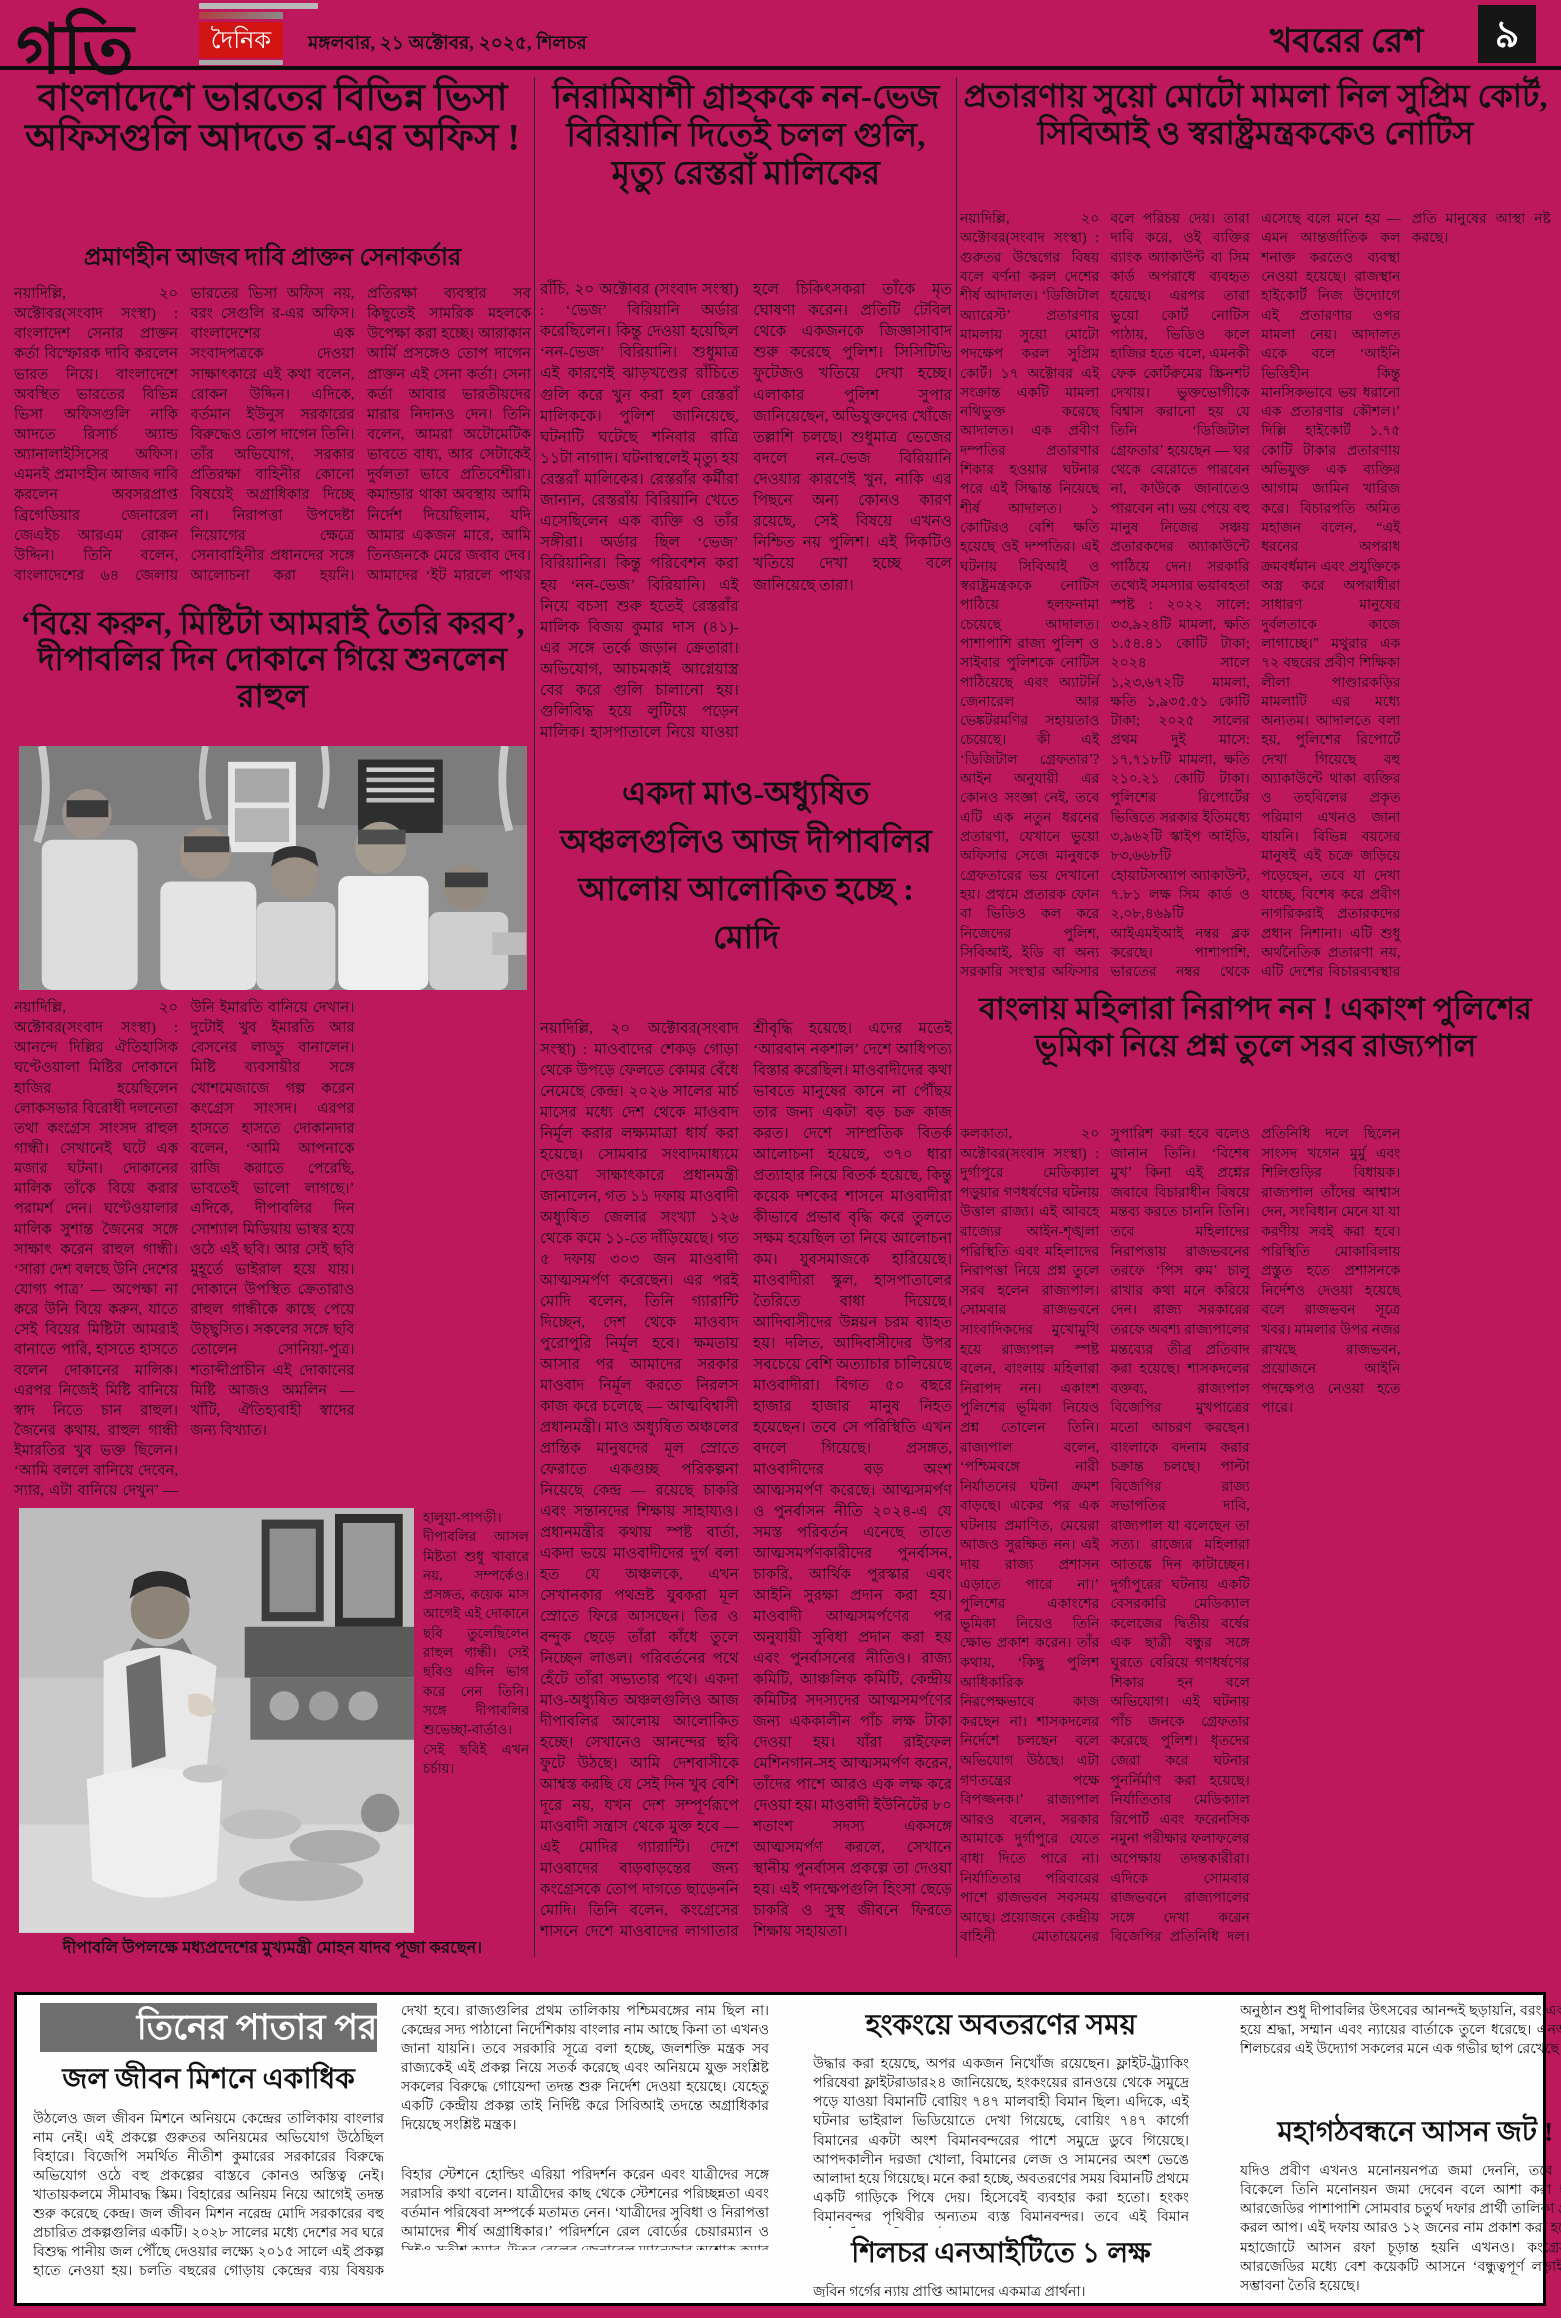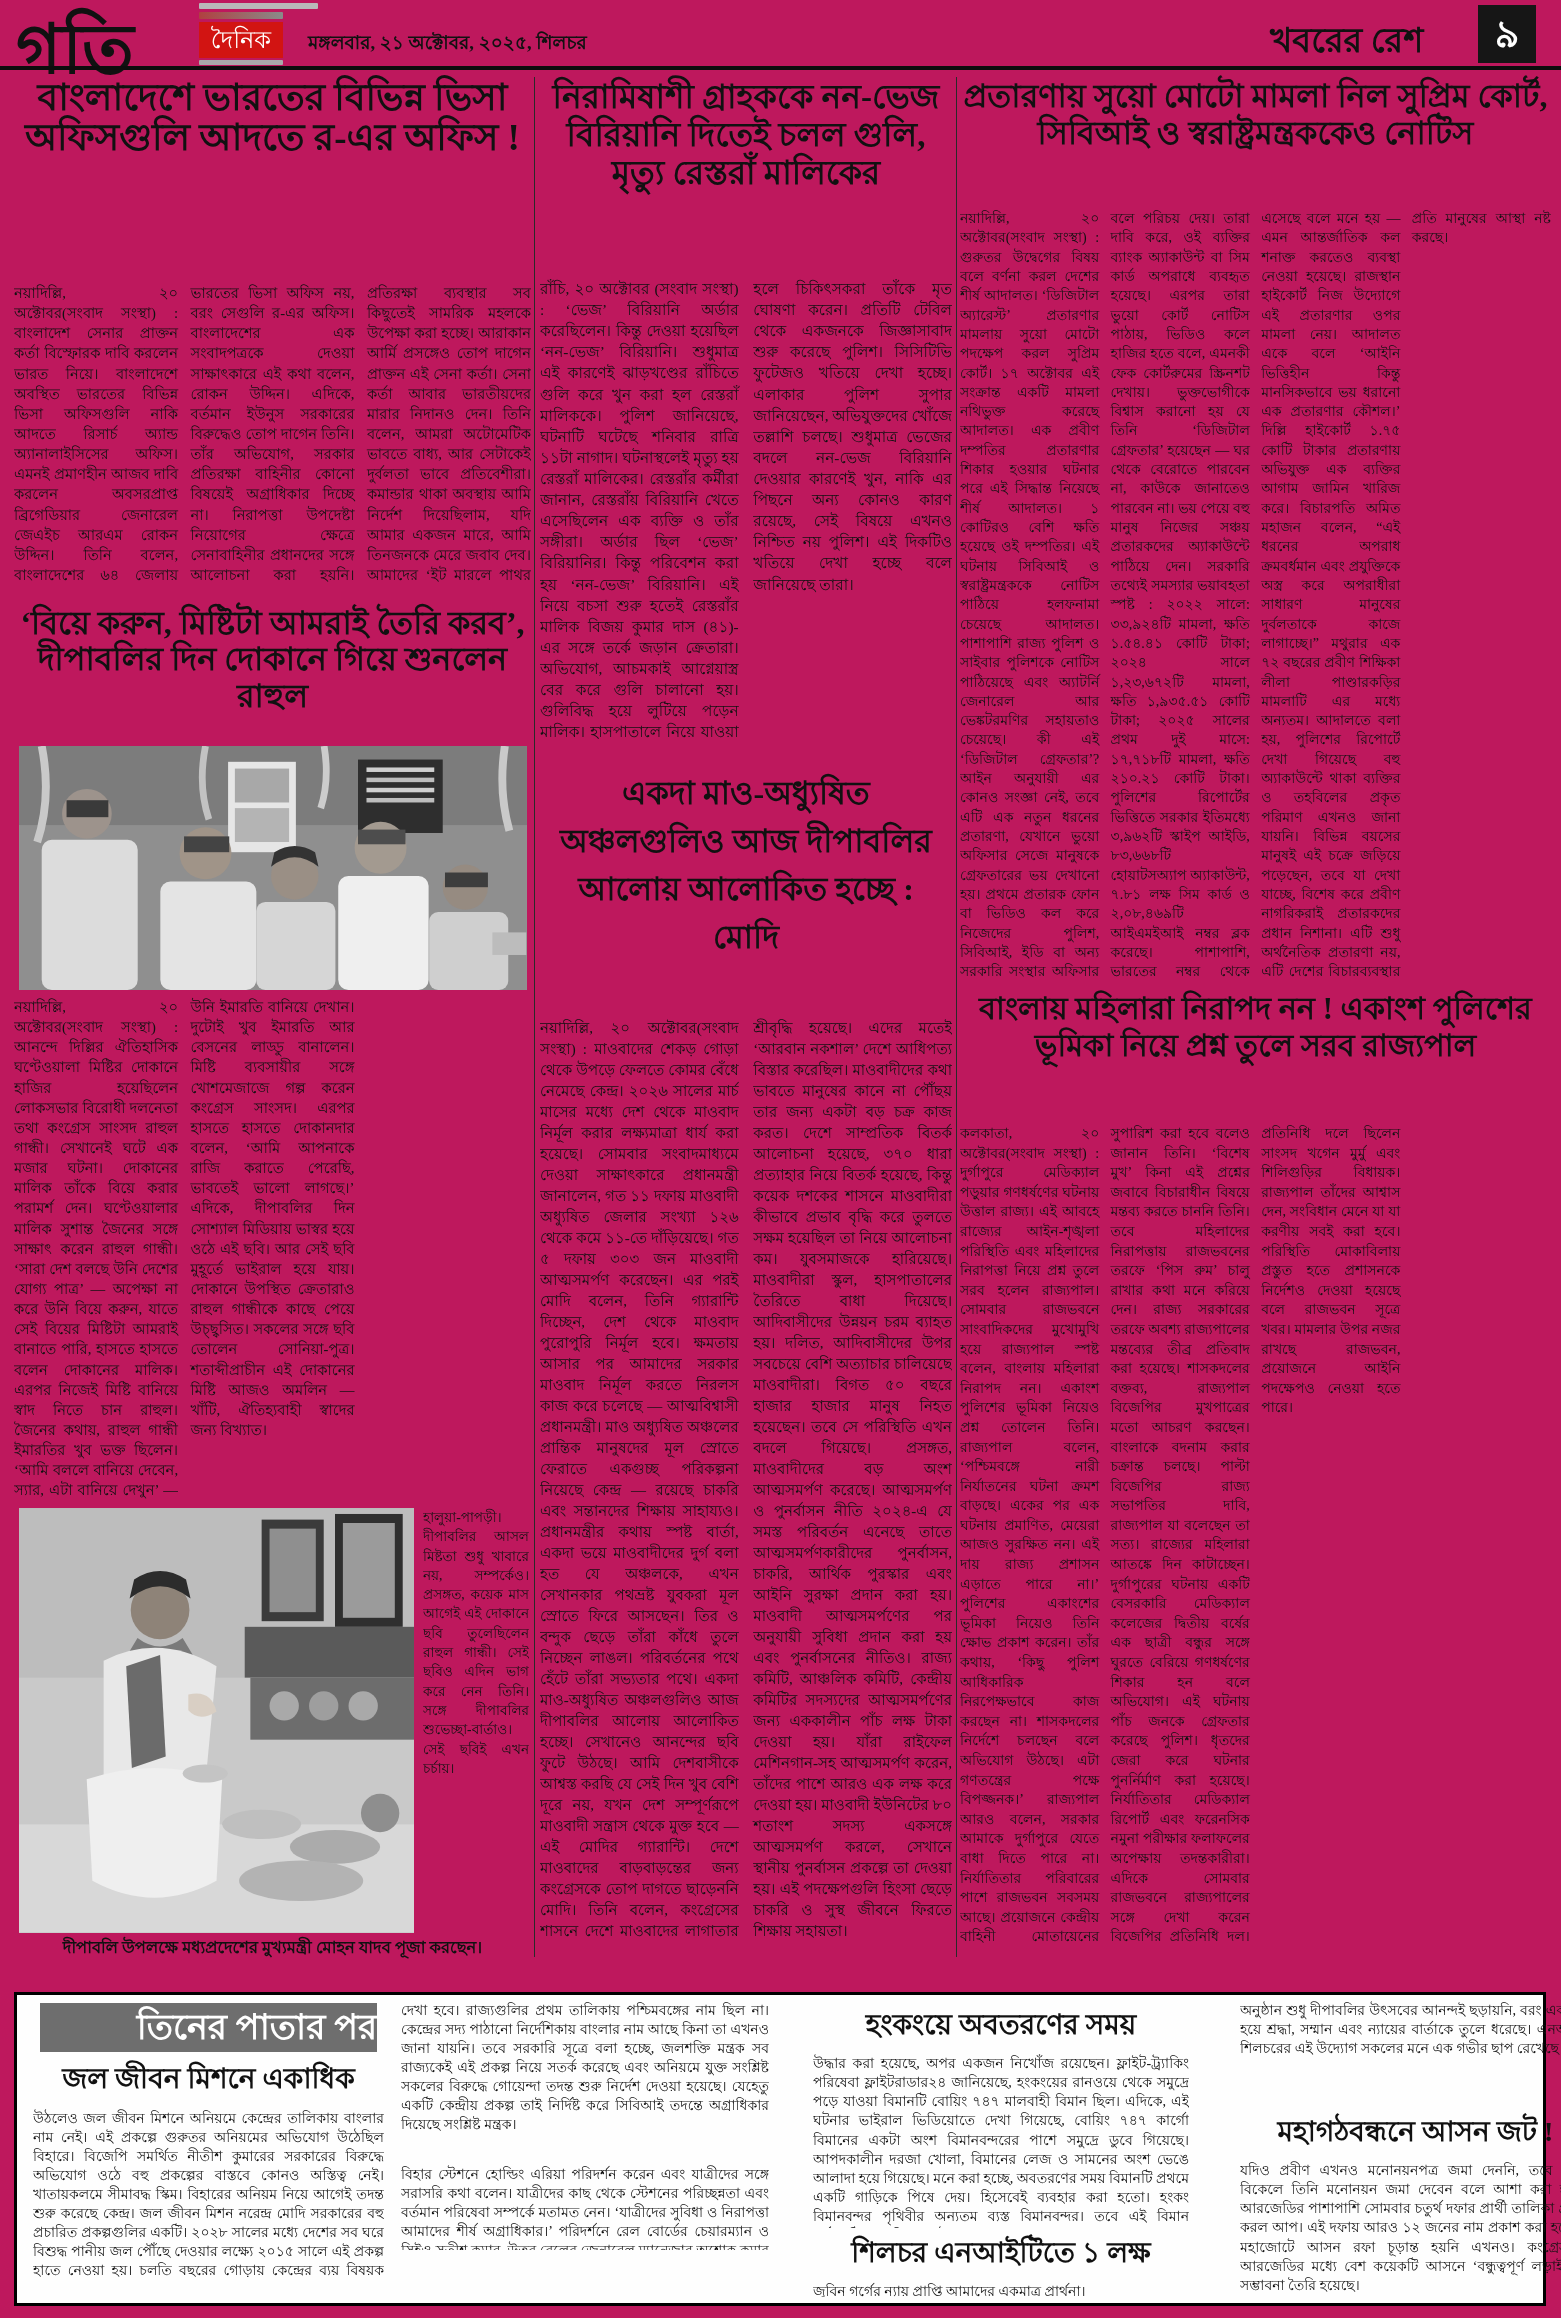--- a/index.html
+++ b/index.html
@@ -79,20 +79,21 @@
   <div class="fineprint fp2"></div>
   <div class="dateline">মঙ্গলবার, ২১ অক্টোবর, ২০২৫, শিলচর</div>
   <div class="section-name">খবরের রেশ</div>
   <div class="page-number">৯</div>
   <div class="masthead-rule"></div>
   <div class="vrule vr1"></div>
   <div class="vrule vr2"></div>
 
   <section class="mod mod-left">
     <h1 class="hl hl-a">বাংলাদেশে ভারতের বিভিন্ন ভিসা অফিসগুলি আদতে র-এর অফিস !</h1>
+    <h2 class="sub-a">প্রমাণহীন আজব দাবি প্রাক্তন সেনাকর্তার</h2>
     <div class="body body-a">নয়াদিল্লি, ২০ অক্টোবর(সংবাদ সংস্থা) : বাংলাদেশ সেনার প্রাক্তন কর্তা বিস্ফোরক দাবি করলেন ভারত নিয়ে। বাংলাদেশে অবস্থিত ভারতের বিভিন্ন ভিসা অফিসগুলি নাকি আদতে রিসার্চ অ্যান্ড অ্যানালাইসিসের অফিস। এমনই প্রমাণহীন আজব দাবি করলেন অবসরপ্রাপ্ত ব্রিগেডিয়ার জেনারেল জেএইচ আরএম রোকন উদ্দিন। তিনি বলেন, বাংলাদেশের ৬৪ জেলায় ভারতের ভিসা অফিস নয়, বরং সেগুলি র-এর অফিস। বাংলাদেশের এক সংবাদপত্রকে দেওয়া সাক্ষাৎকারে এই কথা বলেন, রোকন উদ্দিন। এদিকে, বর্তমান ইউনুস সরকারের বিরুদ্ধেও তোপ দাগেন তিনি। তাঁর অভিযোগ, সরকার প্রতিরক্ষা বাহিনীর কোনো বিষয়েই অগ্রাধিকার দিচ্ছে না। নিরাপত্তা উপদেষ্টা নিয়োগের ক্ষেত্রে সেনাবাহিনীর প্রধানদের সঙ্গে আলোচনা করা হয়নি। প্রতিরক্ষা ব্যবস্থার সব কিছুতেই সামরিক মহলকে উপেক্ষা করা হচ্ছে। আরাকান আর্মি প্রসঙ্গেও তোপ দাগেন প্রাক্তন এই সেনা কর্তা। সেনা কর্তা আবার ভারতীয়দের মারার নিদানও দেন। তিনি বলেন, আমরা অটোমেটিক ভাবতে বাধ্য, আর সেটাকেই দুর্বলতা ভাবে প্রতিবেশীরা। কমান্ডার থাকা অবস্থায় আমি নির্দেশ দিয়েছিলাম, যদি আমার একজন মারে, আমি তিনজনকে মেরে জবাব দেব। আমাদের ‘ইট মারলে পাথর ছুঁড়তে হবে’ নীতি গ্রহণ করতে হবে। দুর্বল রাষ্ট্র হিসেবে দেখা দিলে কেউ সম্মান করবে না। এমন পরিকল্পনার পিছনে আন্তর্জাতিক নীলনকশা রয়েছে বলেও প্রমাণহীন দাবি করেন প্রাক্তন সেনাকর্তা। এই বিষয়ে ভারতের তরফে এখনও কোনও আনুষ্ঠানিক প্রতিক্রিয়া মেলেনি।</div>
 
     <h1 class="hl hl-b">‘বিয়ে করুন, মিষ্টিটা আমরাই তৈরি করব’, দীপাবলির দিন দোকানে গিয়ে শুনলেন রাহুল</h1>
 
     <div class="photo photo1">
       <svg width="508" height="244" viewBox="0 0 899 432" xmlns="http://www.w3.org/2000/svg">
         <rect width="899" height="432" fill="#8f8f8f"></rect>
         <rect x="0" y="0" width="899" height="140" fill="#7c7c7c"></rect>
         <rect x="370" y="28" width="120" height="160" fill="#e6e6e6"></rect>
         <rect x="382" y="40" width="96" height="60" fill="#a8a8a8"></rect>

